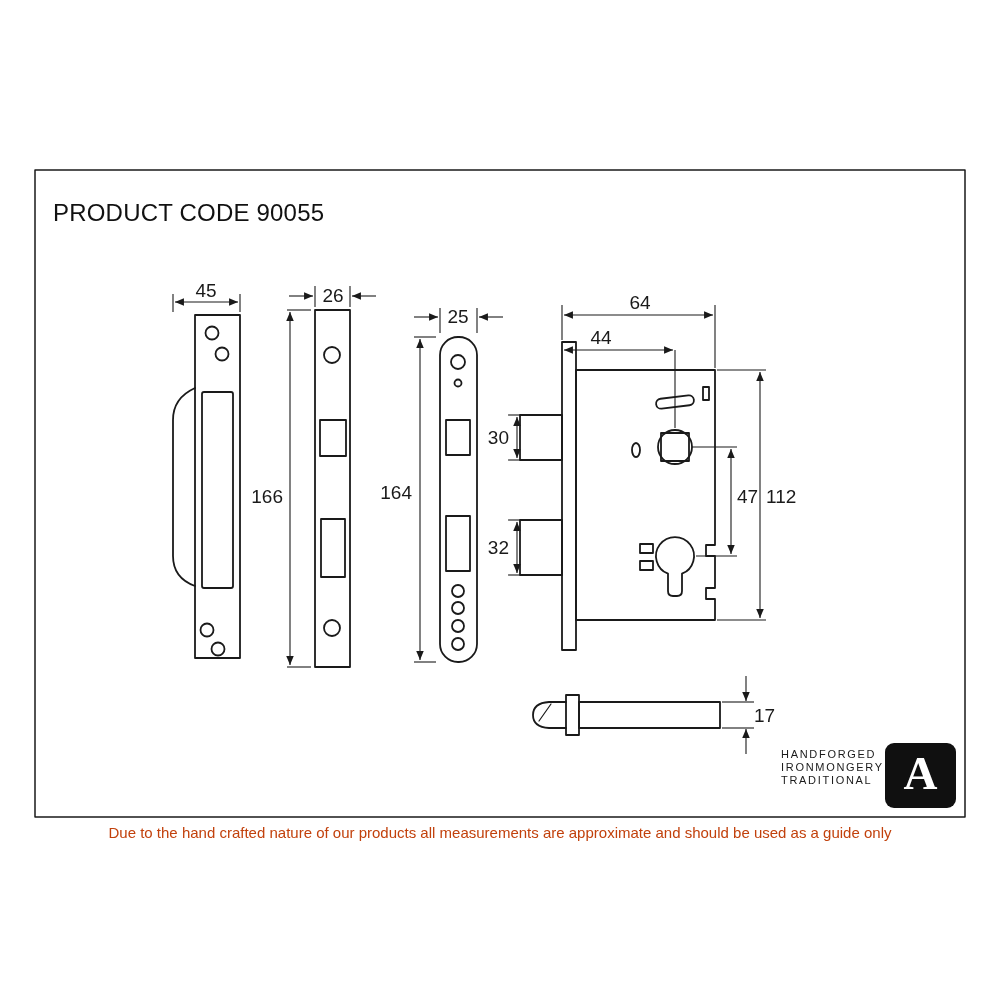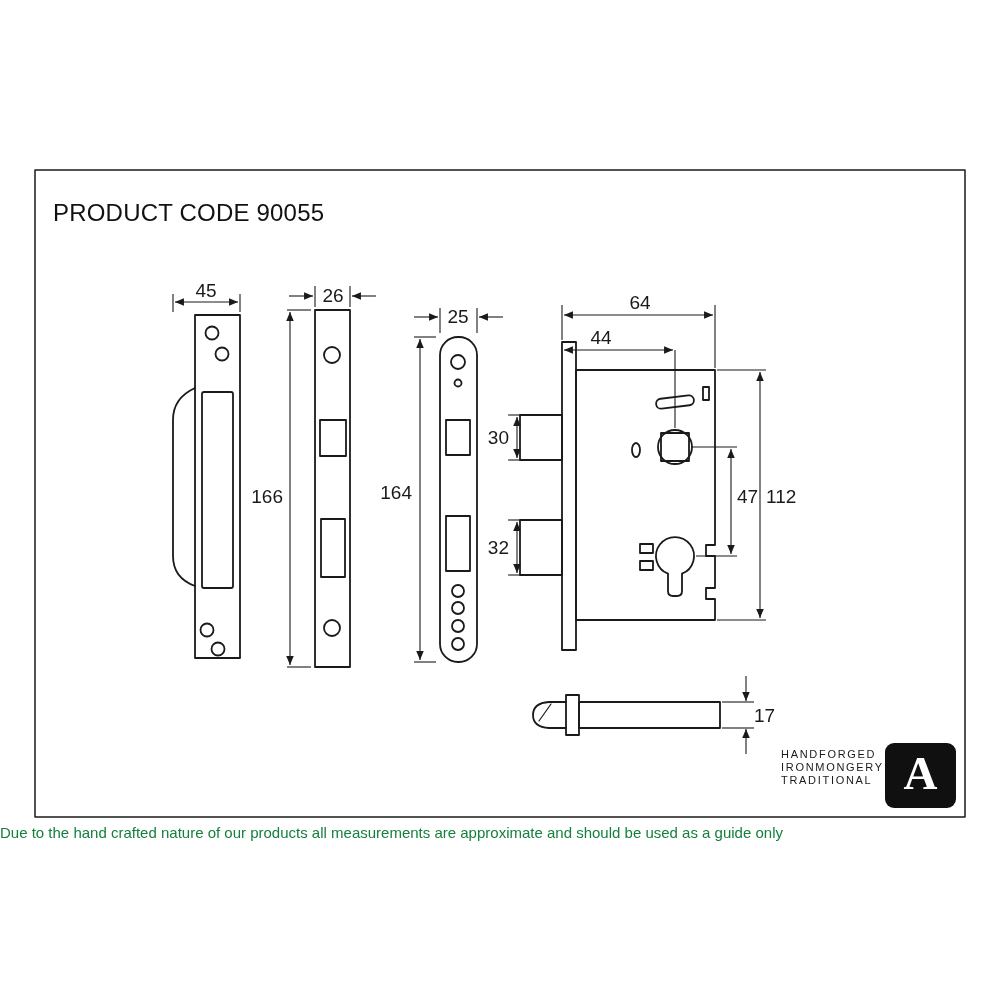--- a/index.html
+++ b/index.html
@@ -1,19 +1,19 @@
 <!DOCTYPE html>
 <html><head>
 <meta charset="utf-8">
 <style>
   html,body{margin:0;padding:0;background:#fff;}
   .page{position:relative;width:1000px;height:1000px;background:#fff;overflow:hidden;
         font-family:"Liberation Sans",sans-serif;color:#1a1a1a;}
   .title{position:absolute;left:53px;top:188px;font-size:24px;letter-spacing:0.2px;color:#111;margin-top:11px;}
-  .disclaimer{position:absolute;left:0;top:824px;width:1000px;text-align:left;font-size:15px;color:#15803d;}
+  .disclaimer{position:absolute;left:0;top:824px;width:1000px;text-align:center;font-size:15px;color:#c2410c;}
   .brand-text{position:absolute;left:781px;top:748px;font-family:Liberation Sans, sans-serif;
       font-size:11px;letter-spacing:1.7px;line-height:13px;color:#1a1a1a;}
   .brand-text span{display:block;}
   .brand-mark{position:absolute;left:885px;top:743px;width:71px;height:65px;background:#101010;
       border-radius:9px;display:flex;align-items:center;justify-content:center;}
   .brand-mark span{color:#fff;font-family:"Liberation Serif",serif;font-weight:bold;
       font-size:47px;line-height:1;transform:translateY(-2px);}
   svg{position:absolute;left:0;top:0;}
   svg text{font-family:"Liberation Sans",sans-serif;font-size:19px;fill:#1a1a1a;stroke:none;}
 </style>

